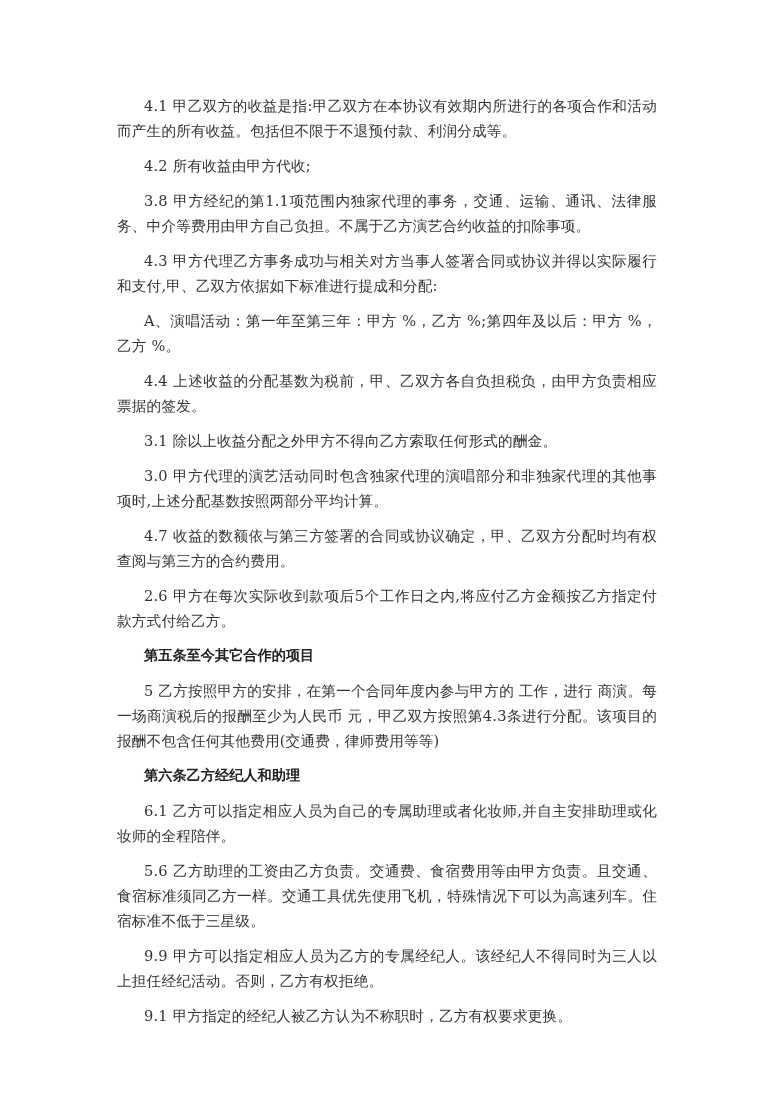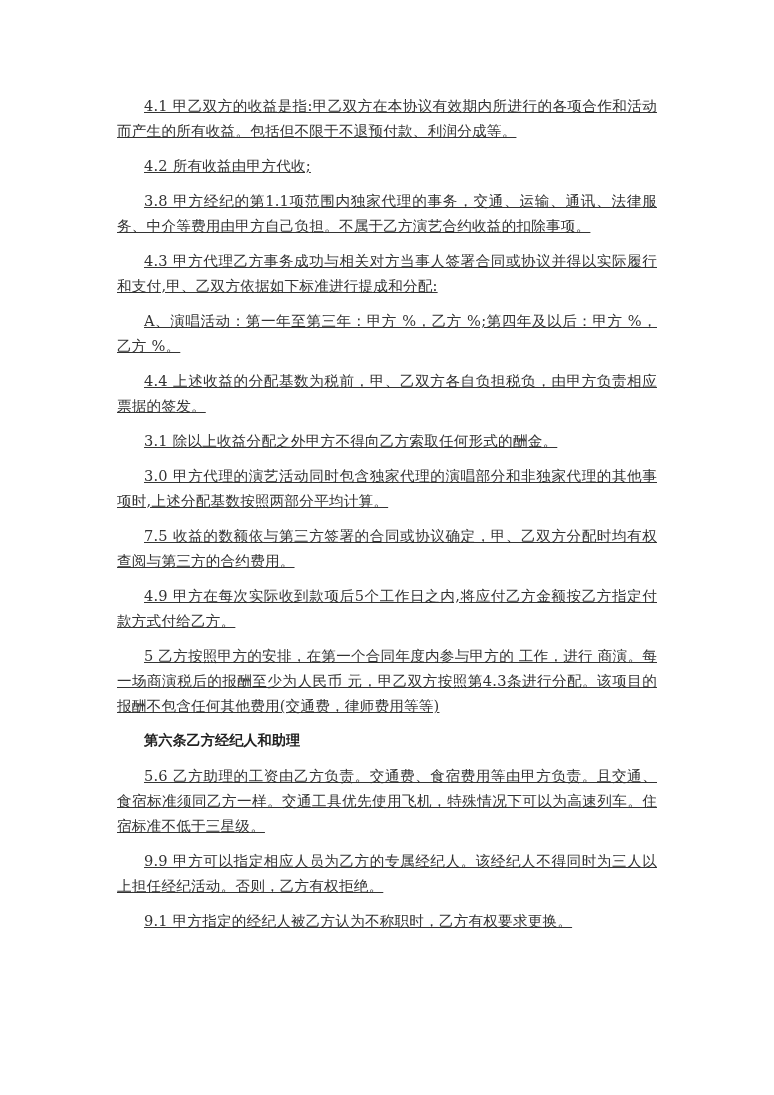--- a/index.html
+++ b/index.html
@@ -1,36 +1,38 @@
 <!DOCTYPE html>
 <html><head>
 <meta charset="utf-8">
 <style>
   html, body { margin: 0; padding: 0; background: #ffffff; }
   body { width: 774px; height: 1095px; position: relative; overflow: hidden;
          font-family: "DejaVu Serif", "Liberation Serif", serif; color: #333333; }
   .page { position: absolute; left: 117px; top: 93px; width: 540px; }
   .para { font-size: 14.6px; line-height: 25px; margin: 0 0 10px 0; text-indent: 27px;
-          text-align: justify; letter-spacing: 0.2px; word-break: break-all; text-decoration: underline; }
+          text-align: justify; letter-spacing: 0.2px; word-break: break-all; }
   .heading { font-family: "DejaVu Sans", "Liberation Sans", sans-serif; font-weight: bold;
              font-size: 14.2px; line-height: 25px; margin: 0 0 10px 0; text-indent: 27px; color: #222; }
 </style>
 </head>
 <body>
 
 <div class="page">
   <p class="para">4.1 甲乙双方的收益是指:甲乙双方在本协议有效期内所进行的各项合作和活动而产生的所有收益。包括但不限于不退预付款、利润分成等。</p>
   <p class="para">4.2 所有收益由甲方代收;</p>
   <p class="para">3.8 甲方经纪的第1.1项范围内独家代理的事务，交通、运输、通讯、法律服务、中介等费用由甲方自己负担。不属于乙方演艺合约收益的扣除事项。</p>
   <p class="para">4.3 甲方代理乙方事务成功与相关对方当事人签署合同或协议并得以实际履行和支付,甲、乙双方依据如下标准进行提成和分配:</p>
   <p class="para">A、演唱活动：第一年至第三年：甲方 %，乙方 %;第四年及以后：甲方 %，乙方 %。</p>
   <p class="para">4.4 上述收益的分配基数为税前，甲、乙双方各自负担税负，由甲方负责相应票据的签发。</p>
   <p class="para">3.1 除以上收益分配之外甲方不得向乙方索取任何形式的酬金。</p>
   <p class="para">3.0 甲方代理的演艺活动同时包含独家代理的演唱部分和非独家代理的其他事项时,上述分配基数按照两部分平均计算。</p>
-  <p class="para">7.5 收益的数额依与第三方签署的合同或协议确定，甲、乙双方分配时均有权查阅与第三方的合约费用。</p>
-  <p class="para">4.9 甲方在每次实际收到款项后5个工作日之内,将应付乙方金额按乙方指定付款方式付给乙方。</p>
+  <p class="para">4.7 收益的数额依与第三方签署的合同或协议确定，甲、乙双方分配时均有权查阅与第三方的合约费用。</p>
+  <p class="para">2.6 甲方在每次实际收到款项后5个工作日之内,将应付乙方金额按乙方指定付款方式付给乙方。</p>
+  <h3 class="heading">第五条至今其它合作的项目</h3>
   <p class="para">5 乙方按照甲方的安排，在第一个合同年度内参与甲方的 工作，进行 商演。每一场商演税后的报酬至少为人民币 元，甲乙双方按照第4.3条进行分配。该项目的报酬不包含任何其他费用(交通费，律师费用等等)</p>
   <h3 class="heading">第六条乙方经纪人和助理</h3>
+  <p class="para">6.1 乙方可以指定相应人员为自己的专属助理或者化妆师,并自主安排助理或化妆师的全程陪伴。</p>
   <p class="para">5.6 乙方助理的工资由乙方负责。交通费、食宿费用等由甲方负责。且交通、食宿标准须同乙方一样。交通工具优先使用飞机，特殊情况下可以为高速列车。住宿标准不低于三星级。</p>
   <p class="para">9.9 甲方可以指定相应人员为乙方的专属经纪人。该经纪人不得同时为三人以上担任经纪活动。否则，乙方有权拒绝。</p>
   <p class="para">9.1 甲方指定的经纪人被乙方认为不称职时，乙方有权要求更换。</p>
 
 </div>
 
 </body></html>

